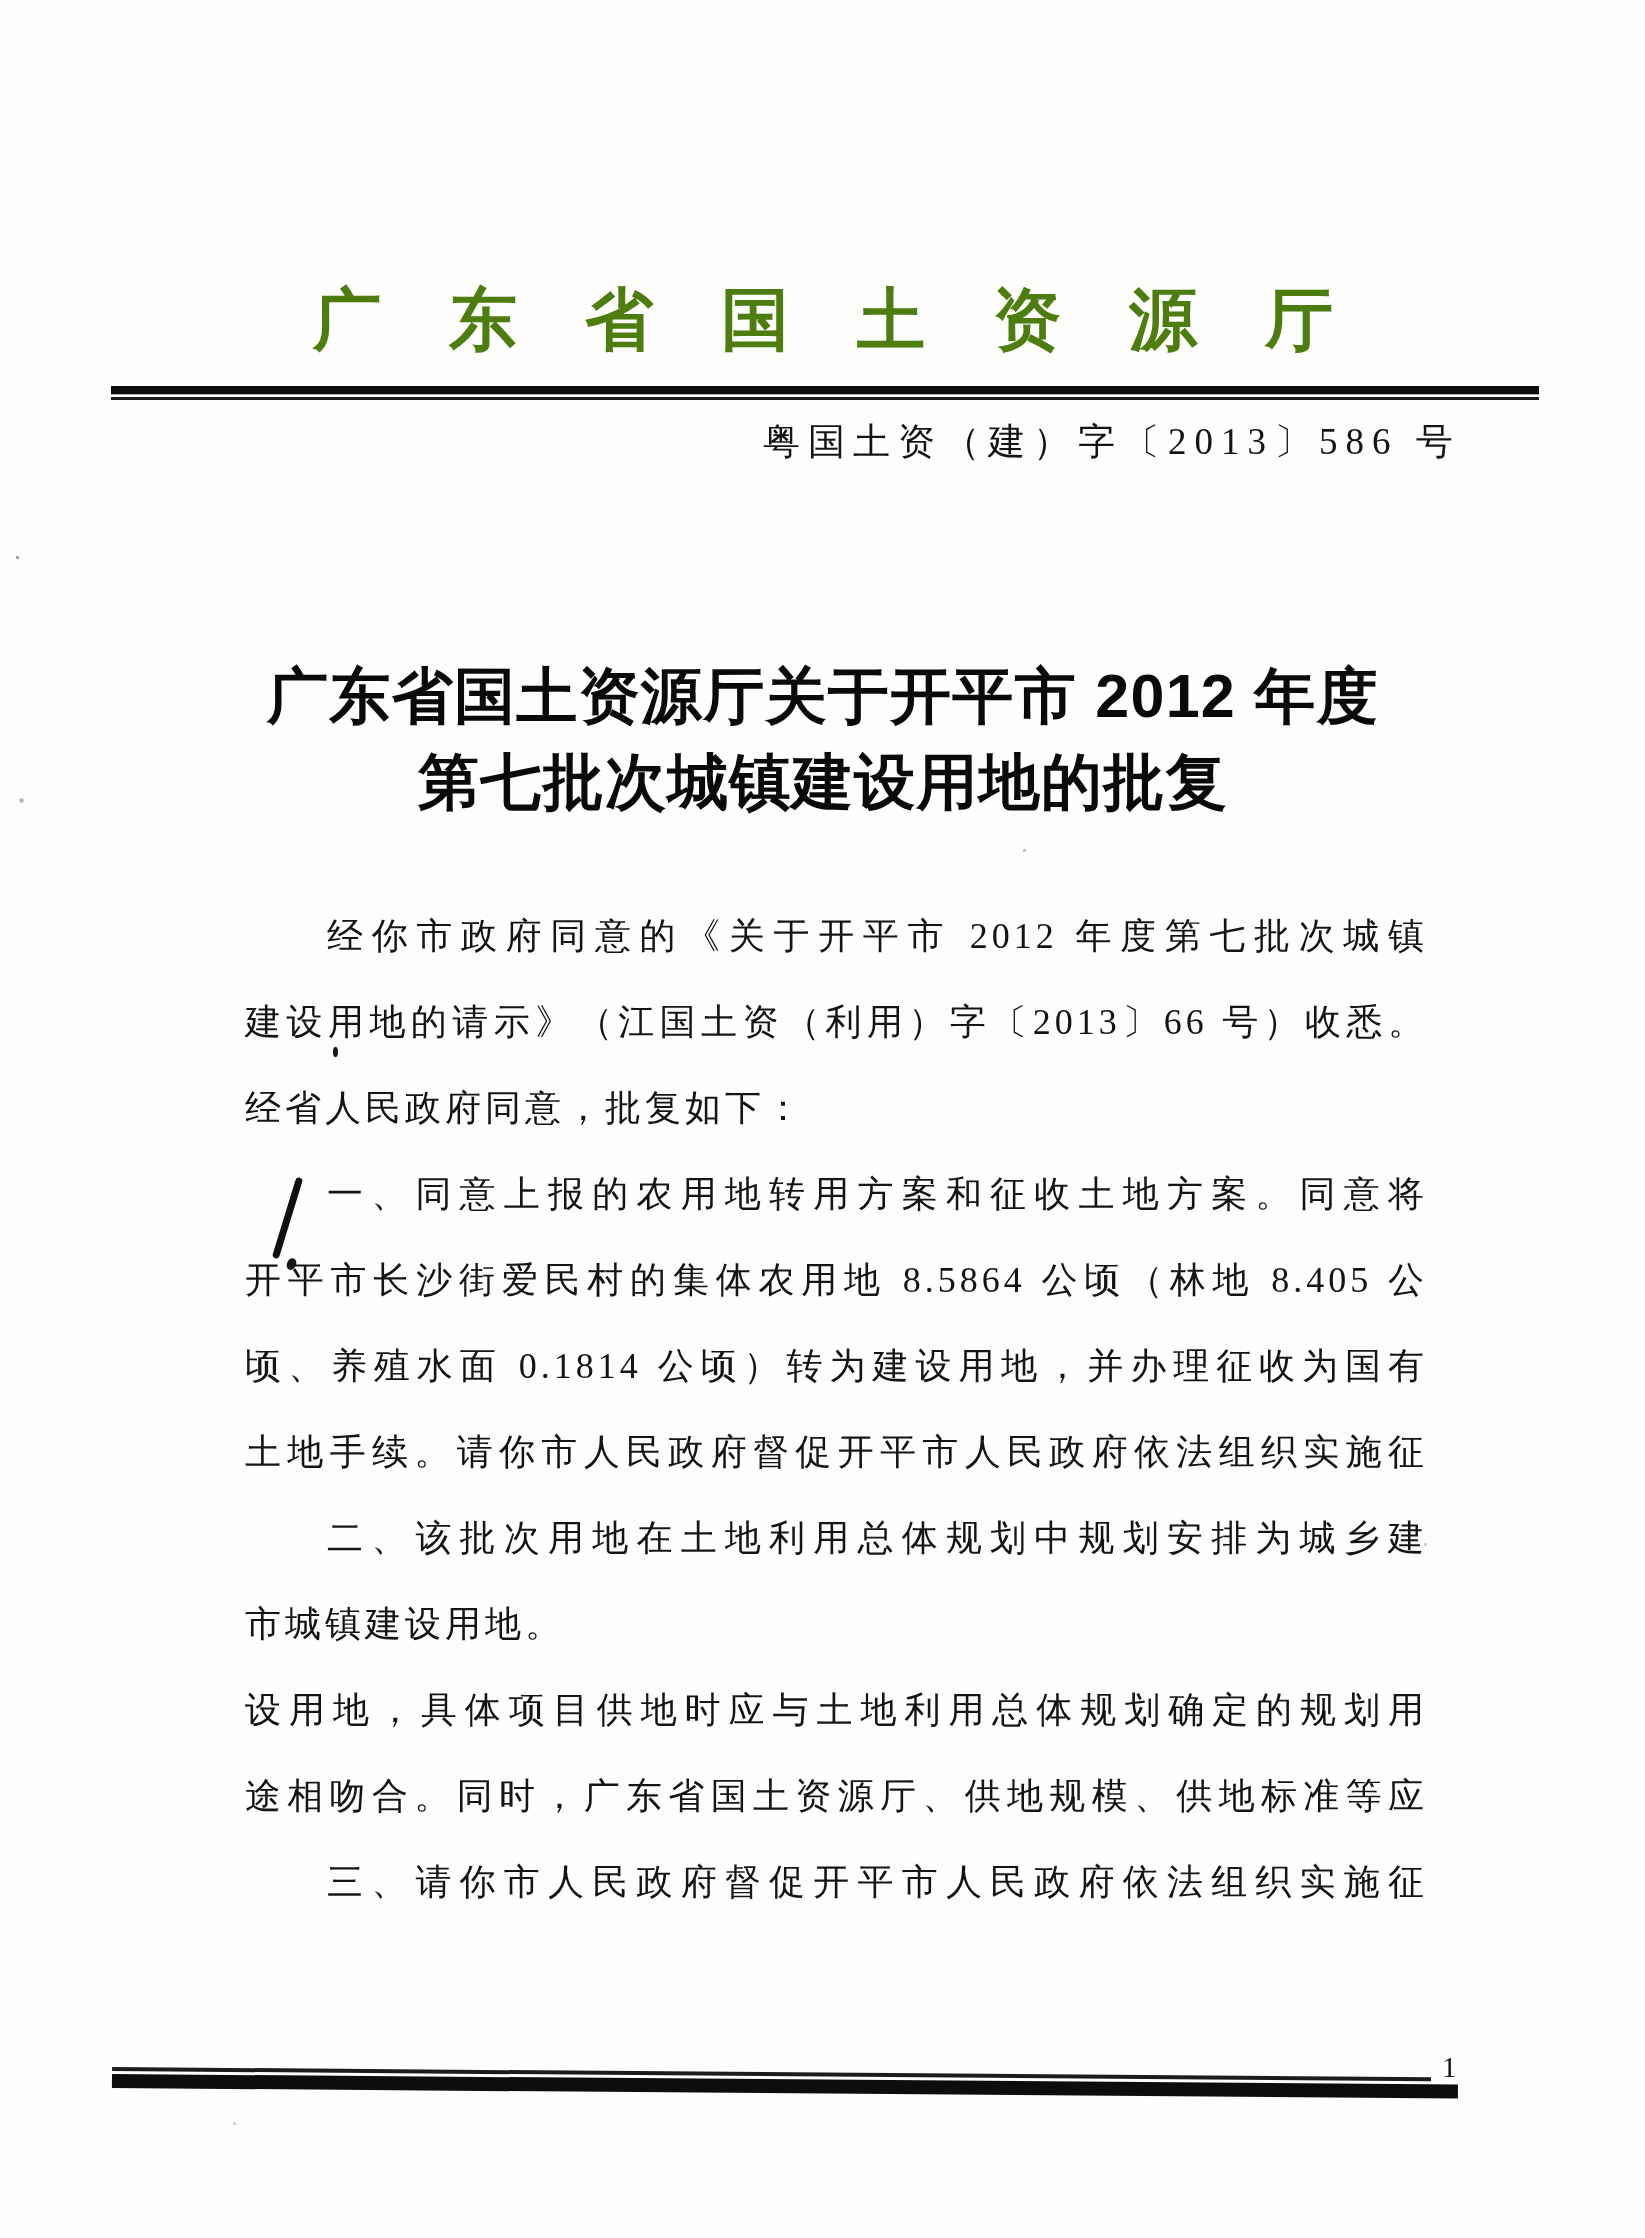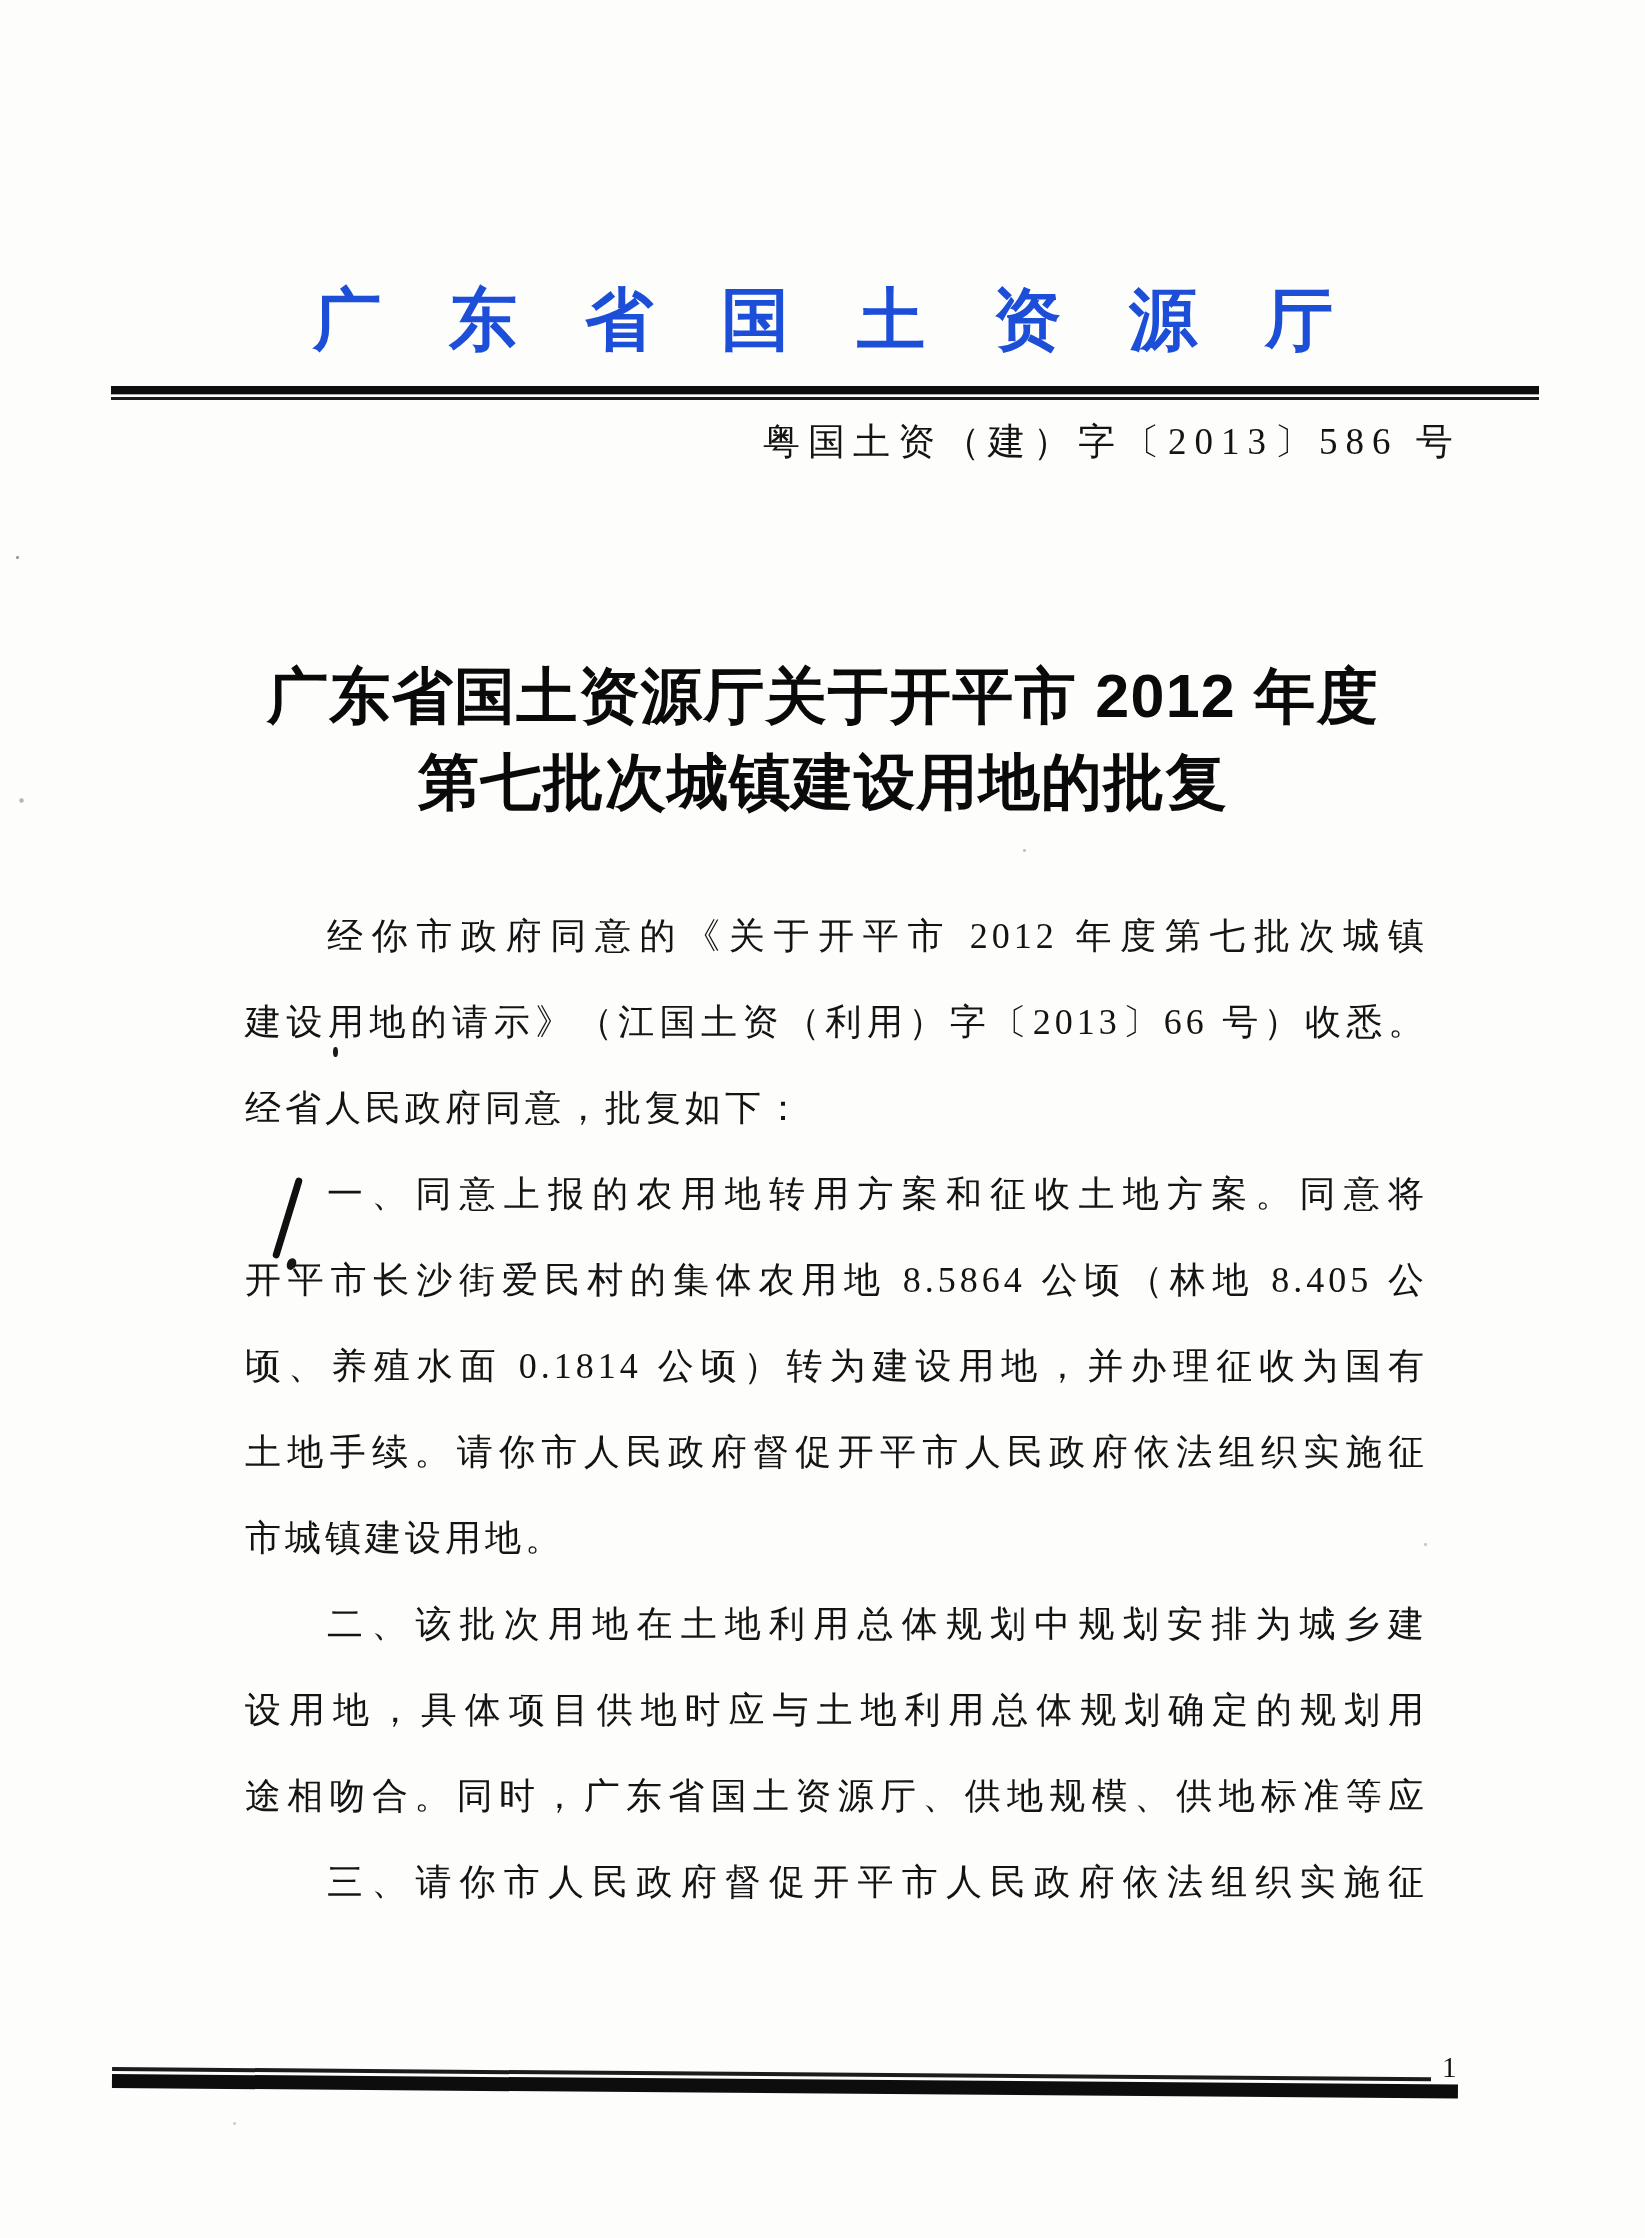--- a/index.html
+++ b/index.html
@@ -12,21 +12,21 @@
     overflow:hidden;
     font-family:"Liberation Serif","DejaVu Serif",serif;
   }
   
   .agency{
     position:absolute;top:283px;left:0;width:100%;
     text-align:center;
     font-size:68px;line-height:1.1;
     font-weight:bold;
     letter-spacing:68px;text-indent:68px;
-    color:#1d4ed8;
+    color:#4d7c0f;
     font-family:"Liberation Serif","DejaVu Serif",serif;
   }
   .rule-thick{
     position:absolute;left:111px;top:386px;width:1428px;height:8px;
     background:#0e0e0e;
     box-shadow:0 0.7px 0 rgba(20,20,20,.5);
   }
   .rule-thin{
     position:absolute;left:111px;top:397px;width:1428px;height:2.6px;
     background:#1b1b1b;
@@ -119,22 +119,22 @@
 
   <div class="body-text">
 
   <div class="body-line fill indent">经你市政府同意的《关于开平市 2012 年度第七批次城镇</div>
       <div class="body-line fill">建设用地的请示》（江国土资（利用）字〔2013〕66 号）收悉。</div>
       <div class="body-line">经省人民政府同意，批复如下：</div>
       <div class="body-line fill indent">一、同意上报的农用地转用方案和征收土地方案。同意将</div>
       <div class="body-line fill">开平市长沙街爱民村的集体农用地 8.5864 公顷（林地 8.405 公</div>
       <div class="body-line fill">顷、养殖水面 0.1814 公顷）转为建设用地，并办理征收为国有</div>
       <div class="body-line fill">土地手续。请你市人民政府督促开平市人民政府依法组织实施征</div>
+      <div class="body-line fill indent">二、该批次用地在土地利用总体规划中规划安排为城乡建</div>
       <div class="body-line">市城镇建设用地。</div>
-      <div class="body-line fill indent">二、该批次用地在土地利用总体规划中规划安排为城乡建</div>
       <div class="body-line fill">设用地，具体项目供地时应与土地利用总体规划确定的规划用</div>
       <div class="body-line fill">途相吻合。同时，广东省国土资源厅、供地规模、供地标准等应</div>
       <div class="body-line fill indent">三、请你市人民政府督促开平市人民政府依法组织实施征</div>
     </div>
 
   <div class="smudge-slash"></div>
   <div class="smudge-dot"></div>
   <div class="smudge-tick"></div>
   <div class="speckles"></div>
 

